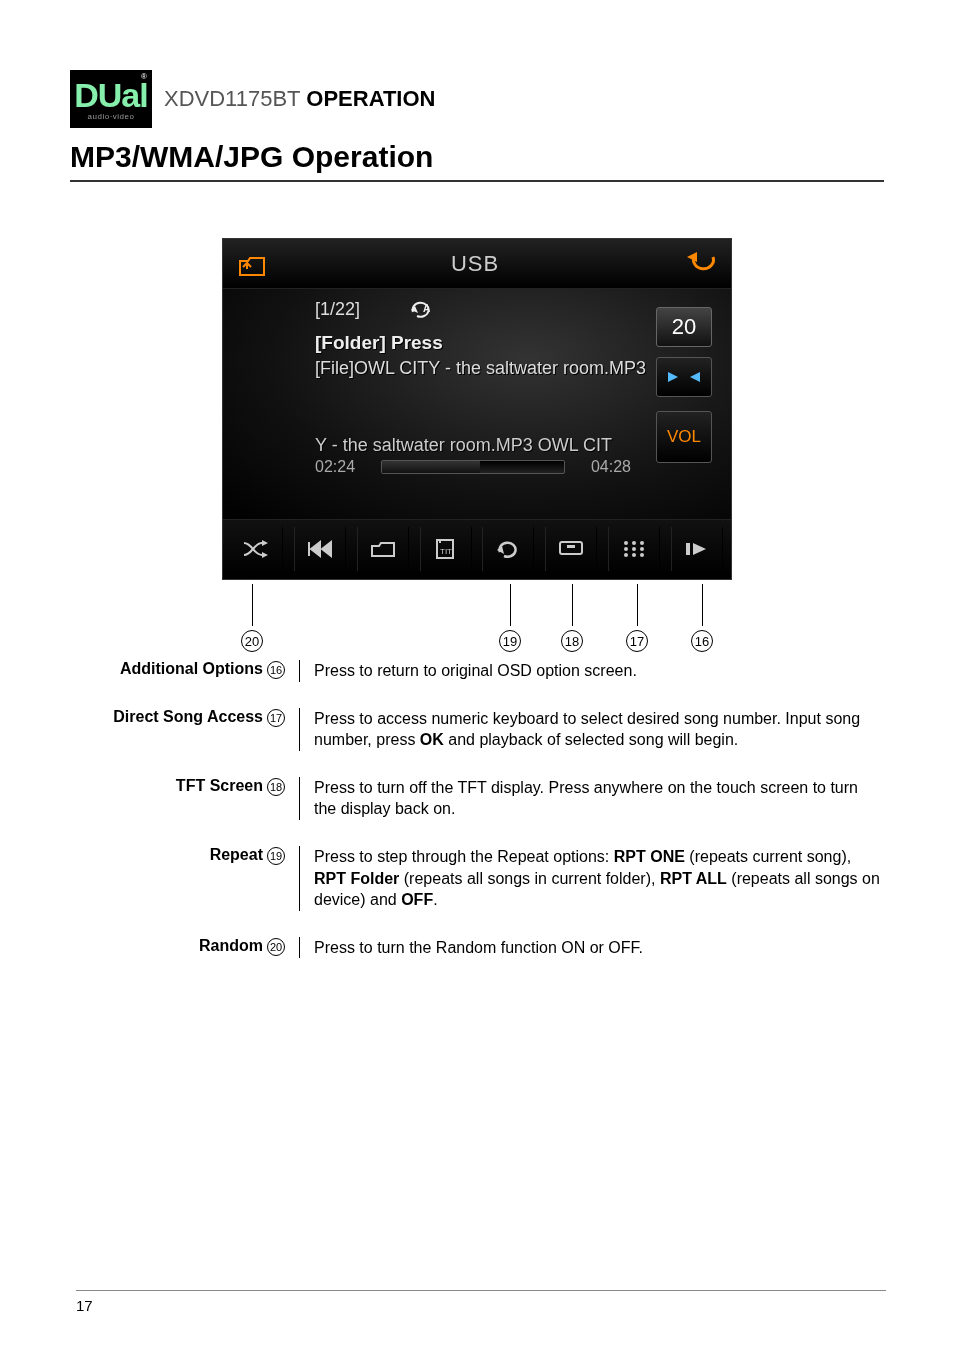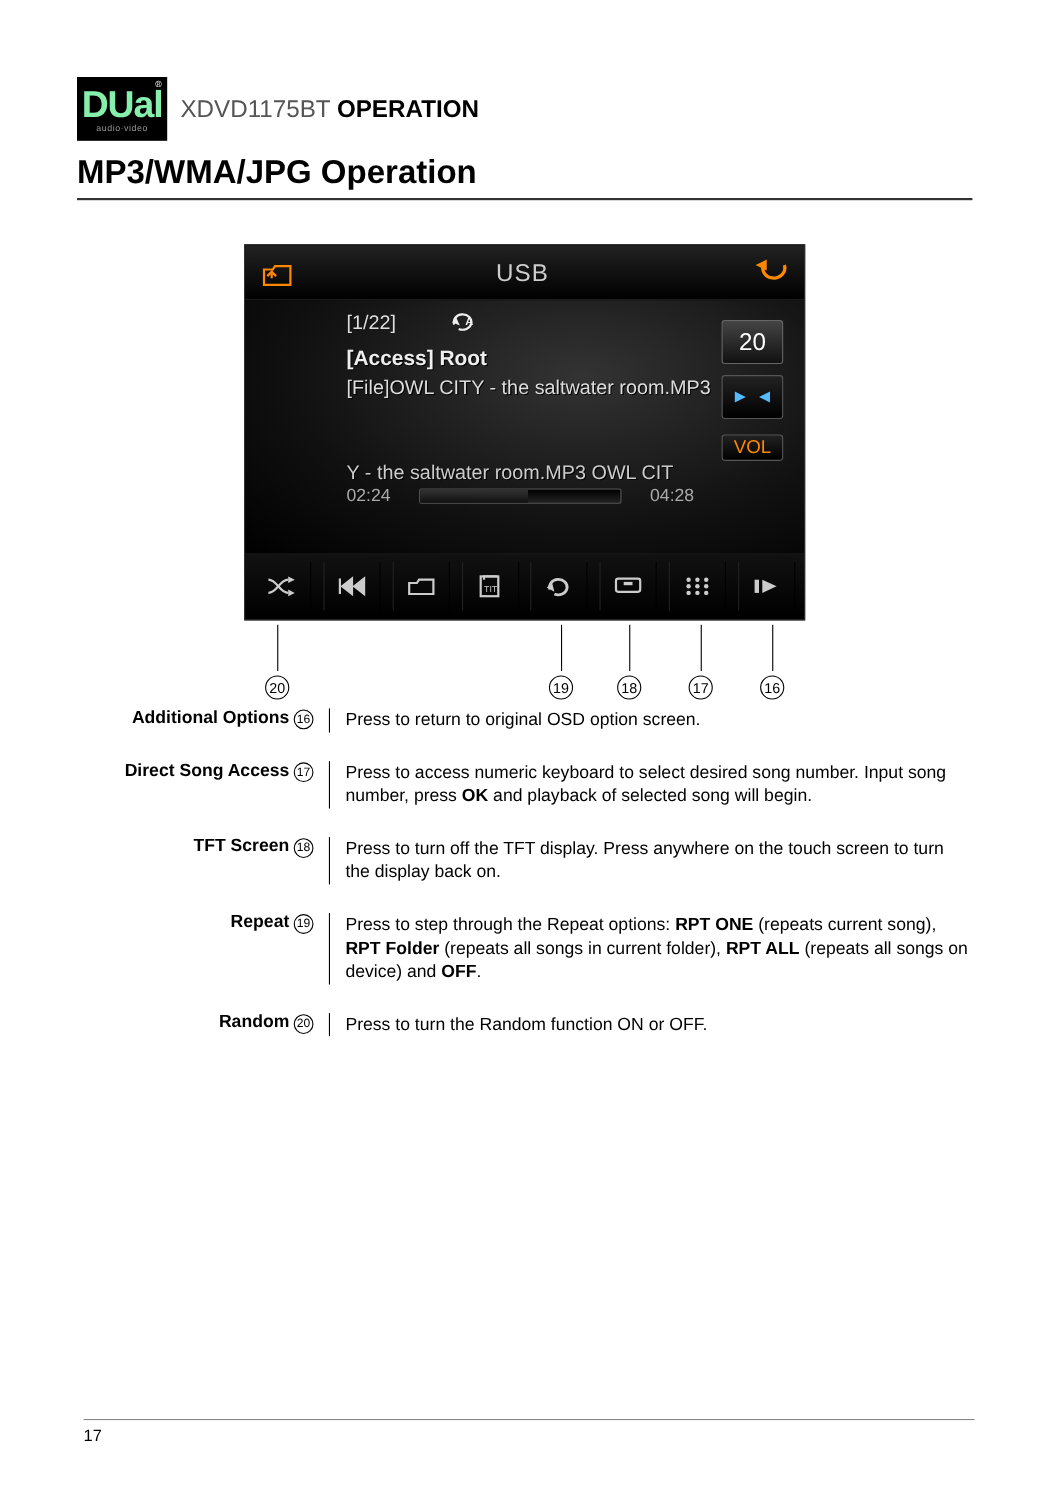--- a/index.html
+++ b/index.html
@@ -52,21 +52,21 @@
   .product-op {
     font-size: 22px;
     color: #555;
   }
   .product-op .bold { font-weight: 700; color: #000;}
   .title {
     font-size: 30px;
     font-weight: 900;
     border-bottom: 2px solid #333;
     padding-bottom: 6px;
-    margin-bottom: 40px;
+    margin-bottom: 56px;
   }
 
   .screenshot-wrap {
     display: flex;
     justify-content: center;
     margin-bottom: 10px;
   }
   .screenshot {
     width: 510px;
     background: #000;
@@ -132,21 +132,21 @@
     color:#fff; font-size:22px; display:flex; align-items:center; justify-content:center;
     border-radius:3px;
   }
   .side-arrows {
     width:56px; height:40px; border:1px solid #555;
     background: linear-gradient(#222,#000);
     display:flex; align-items:center; justify-content:center; gap:8px;
     border-radius:3px;
   }
   .side-vol {
-    width:56px; height:24px; border:1px solid #555;
+    width:56px; height:52px; border:1px solid #555;
     background: linear-gradient(#222,#000);
     color:#f80; font-size:17px; display:flex; align-items:center; justify-content:center;
     border-radius:3px; margin-top:4px;
   }
   .scr-bottom {
     height:58px; display:flex; align-items:center; justify-content:space-between;
     padding:0 8px; border-top:1px solid #222;
     background: linear-gradient(#111,#000);
   }
   .bot-btn {
@@ -233,21 +233,21 @@
         <div>
           <span class="track-index">[1/22]</span>
           <span class="ca-icon">
             <svg width="28" height="18" viewBox="0 0 28 18">
                 <path d="M4 12 A8 7 0 1 1 8 16" fill="none" stroke="#eee" stroke-width="2"></path>
                 <path d="M2 10 L6 6 L9 13 Z" fill="#eee"></path>
                 <text x="14" y="12" font-size="10" fill="#eee" font-weight="700">A</text>
               </svg>
           </span>
         </div>
-        <div class="folder-line">[Access] Root</div>
+        <div class="folder-line">[Folder] Press</div>
         <div class="file-line">[File]OWL CITY - the saltwater room.MP3</div>
         <div class="song-scroll">Y - the saltwater room.MP3  OWL CIT</div>
         <div class="time-row">
           <span class="time-elapsed">02:24</span>
           <div class="progress">
               <div class="progress-inner"></div>
             </div>
           <span class="time-total">04:28</span>
         </div>
 

